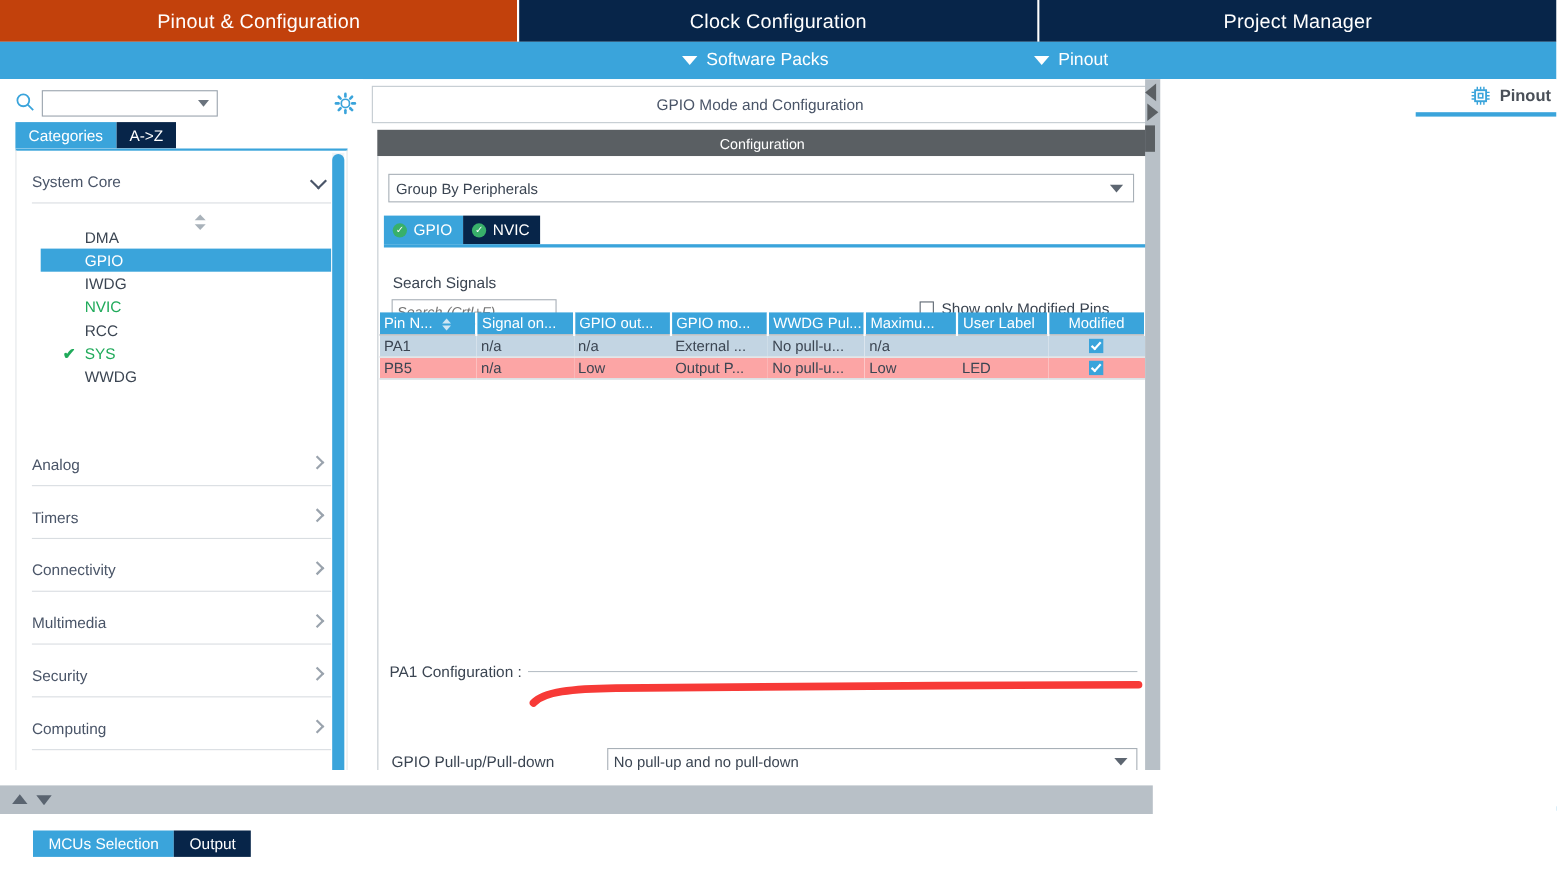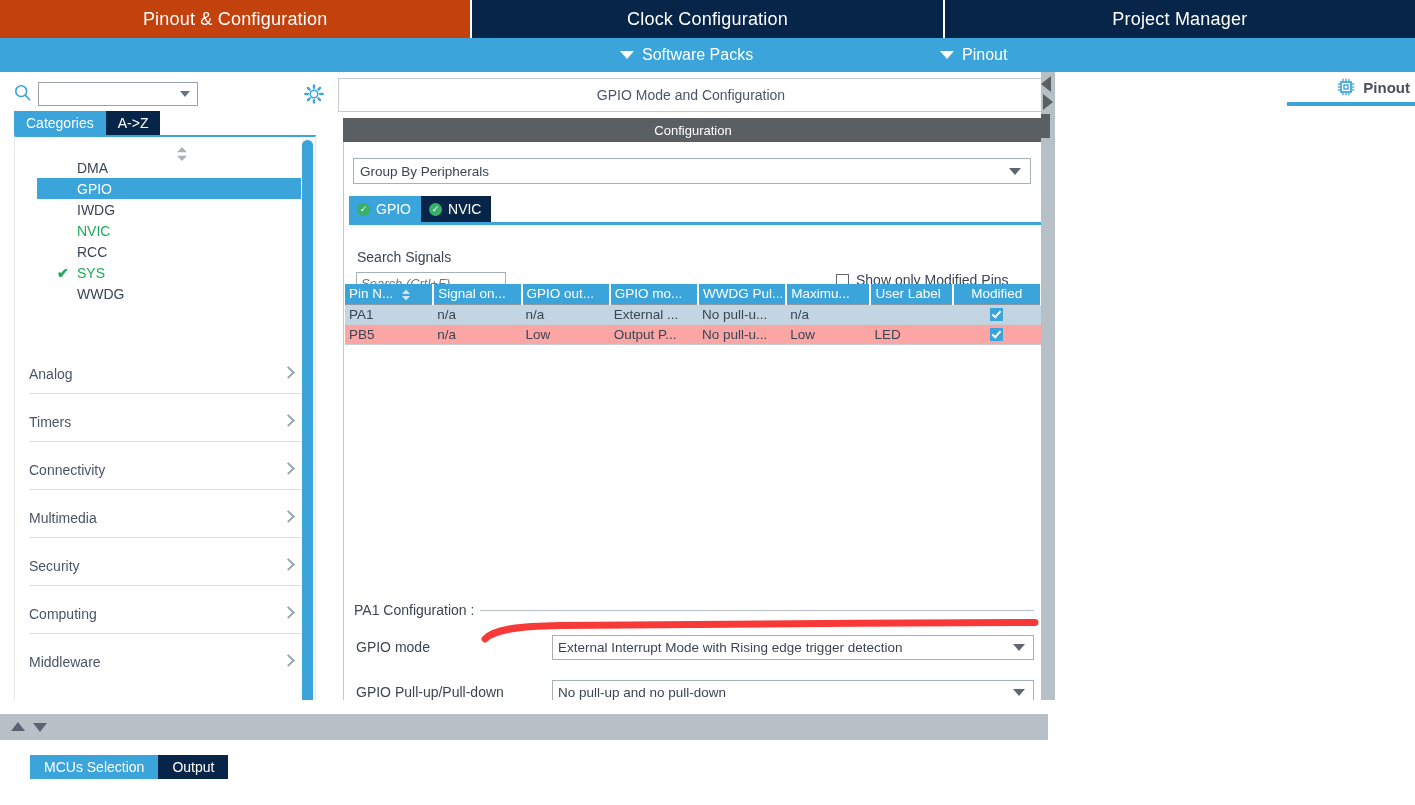--- a/index.html
+++ b/index.html
@@ -514,20 +514,24 @@
       </svg>
     </div>
 
     <div id="cat-tabs">
       <div class="cat-tab active">Categories</div>
       <div class="cat-tab inactive">A-&gt;Z</div>
     </div>
 
     <div id="tree-box">
 
+      <div class="grp-header" style="margin-top:8px;">
+        <span>System Core</span>
+        <span class="caret-d"></span>
+      </div>
 
       <div style="position:relative; height:6px;">
         <svg id="spin-ctrl" viewBox="0 0 14 16">
           <polygon points="7,1 12,6.2 2,6.2" fill="#a9b2ba"></polygon>
           <polygon points="7,15 12,9.8 2,9.8" fill="#a9b2ba"></polygon>
         </svg>
       </div>
 
       <div style="height:14px;"></div>
 
@@ -687,27 +691,20 @@
           </tr>
         </tbody>
       </table>
 
       <div id="cfg-group">
         <div id="cfg-legend">
           <span>PA1 Configuration :</span>
           <span class="line"></span>
         </div>
 
-        <div class="cfg-row" style="top:33px;">
-          <div class="cfg-lbl">GPIO mode</div>
-          <div class="cfg-field combo">
-            <span>External Interrupt Mode with Rising edge trigger detection</span>
-            <span class="sel-chev"></span>
-          </div>
-        </div>
 
         <div class="cfg-row" style="top:78px;">
           <div class="cfg-lbl">GPIO Pull-up/Pull-down</div>
           <div class="cfg-field combo">
             <span>No pull-up and no pull-down</span>
             <span class="sel-chev"></span>
           </div>
         </div>
 
         <div class="cfg-row" style="top:123px;">

